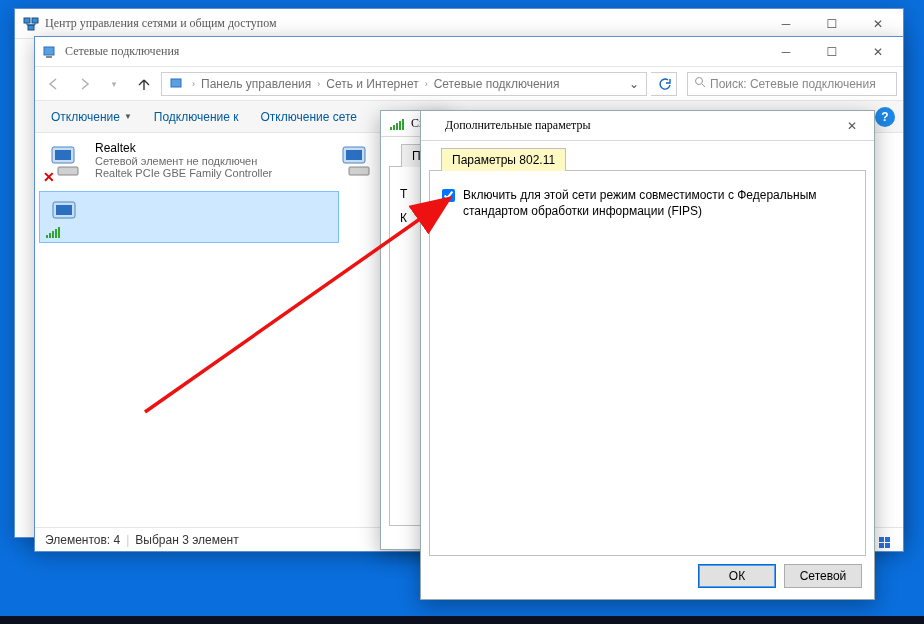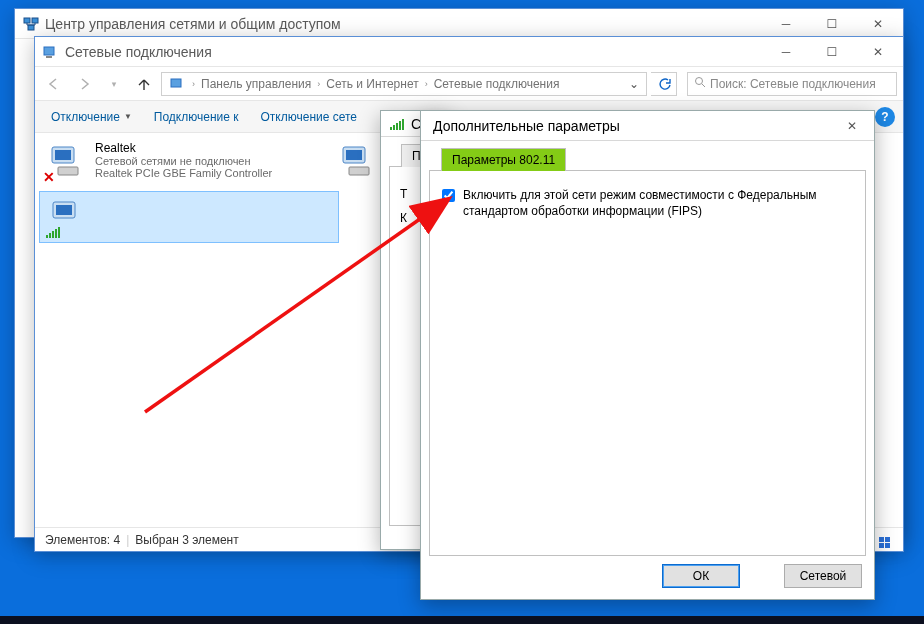--- a/index.html
+++ b/index.html
@@ -8,21 +8,21 @@
     font-family: "Segoe UI", Tahoma, sans-serif;
     font-size: 12px;
     background: linear-gradient(180deg, #0a6edc 0%, #0a6edc 100%);
     position: relative; overflow: hidden;
     color: #000;
   }
   .taskbar { position:absolute; bottom:0; left:0; right:0; height:8px; background:#0b0f1f; }
   .window { position:absolute; background:#fff; border:1px solid #5a8fd6; box-shadow:0 4px 20px rgba(0,0,0,.25); }
   .titlebar { height:30px; display:flex; align-items:center; padding:0 2px 0 8px; background:#fff; border-bottom:1px solid #e6e6e6; }
   .titlebar .ico { width:16px; height:16px; margin-right:6px; display:flex; align-items:center; justify-content:center; }
-  .titlebar .title { flex:1; color:#5a5a5a; font-size:14px; }
+  .titlebar .title { flex:1; color:#5a5a5a; font-size:12px;font-family:Liberation Serif, serif; }
   .tbtns { display:flex; }
   .tbtn { width:46px; height:30px; display:flex; align-items:center; justify-content:center; color:#555; }
   
   .nav-row { height:34px; display:flex; align-items:center; padding:0 6px; gap:4px; background:#fff; border-bottom:1px solid #e6e6e6; }
   .navarrow { width:26px; height:26px; display:flex; align-items:center; justify-content:center; color:#b0b0b0; }
   .navarrow.enabled { color:#333; }
   .breadcrumb { flex:1; height:24px; border:1px solid #cfcfcf; display:flex; align-items:center; padding:0 4px; gap:2px; }
   .bc-item { padding:2px 4px; color:#737373; display:flex; align-items:center; gap:4px;}
   .bc-sep { color:#888; font-size:9px; }
   .bc-chev { width:16px; text-align:center; color:#555; }
@@ -43,27 +43,27 @@
   .net-info .n2 { color:#6a6a6a; font-size:11px; }
   .net-info .n3 { color:#6a6a6a; font-size:11px; }
   .status { height:24px; border-top:1px solid #e6e6e6; display:flex; align-items:center; padding:0 10px; color:#333; gap:6px; }
   .status .sep { color:#ccc; }
   .status-right { margin-left:auto; display:flex; gap:10px; color:#1066c8;}
   
   .dlg { position:absolute; background:#fff; border:1px solid #9aa; box-shadow:0 6px 20px rgba(0,0,0,.3); }
   .dlg .titlebar { background:#fff; border-bottom:1px solid #d8d8d8; }
   .tabstrip { padding:6px 8px 0 20px; display:flex; gap:0; }
   .tab { border:1px solid #c0c0c0; border-bottom:none; padding:4px 10px; background:#fff; font-size:12px; position:relative; top:1px;}
-  .tab.active { background:#84cc16; }
+  .tab.active { background:#fef9c3; }
   .tab.inactive { background:#f0f0f0; }
   .tab-body { margin:0 8px 8px 8px; border:1px solid #c0c0c0; height:calc(100% - 30px - 28px - 44px); padding:16px 12px; }
   .check-row { display:flex; gap:8px; align-items:flex-start; }
   .check-row input { margin-top:2px; }
   .dlg-btns { display:flex; justify-content:flex-end; gap:8px; padding:0 12px 12px 0; }
-  .btn { min-width:78px; height:24px; border:1px solid #acacac; background:#e1e1e1; display:flex; align-items:center; justify-content:center; font-size:12px;margin-left:36px; }
+  .btn { min-width:78px; height:24px; border:1px solid #acacac; background:#e1e1e1; display:flex; align-items:center; justify-content:center; font-size:12px; }
   .btn.primary { border:1px solid #0c6bcf; box-shadow:inset 0 0 0 1px #4ca0f0; }
   
   .arrow-svg { position:absolute; pointer-events:none; }
   .sig-bars { display:inline-flex; align-items:flex-end; gap:1px; height:12px;}
   .sig-bars span { width:2px; background:#2fa62f; }
   .sig-bars span:nth-child(1){height:3px}.sig-bars span:nth-child(2){height:5px}.sig-bars span:nth-child(3){height:7px}.sig-bars span:nth-child(4){height:9px}.sig-bars span:nth-child(5){height:11px}
   .eth-ico svg, .wifi-ico svg { display:block; }
   .x-red { position:absolute; left:-2px; bottom:-2px; font-weight:bold; color:#d00; font-size:14px; }
   .view-ico { display:inline-flex; gap:1px; flex-wrap:wrap; width:14px; }
   .view-ico i { width:5px; height:5px; background:#2a6fd6; }
@@ -191,21 +191,21 @@
       <div class="net-icon eth-ico">
         <svg width="40" height="34">
             <rect x="6" y="2" width="22" height="16" rx="2" fill="#c9def2" stroke="#4c86c6"></rect>
             <rect x="9" y="5" width="16" height="10" fill="#2a6fc0"></rect>
             <rect x="12" y="22" width="20" height="8" rx="1" fill="#d0d0d0" stroke="#888"></rect>
           </svg>
         <span class="x-red">✕</span>
       </div>
       <div class="net-info">
         <div class="n1">Realtek</div>
-        <div class="n2">Сетевой сетями не подключен</div>
+        <div class="n2">Сетевой элемент не подключен</div>
         <div class="n3">Realtek PCIe GBE Family Controller</div>
       </div>
     </div>
 
     <div class="net-item selected" style="position:absolute; left:4px; top:58px;">
       <div class="net-icon wifi-ico">
         <svg width="40" height="34">
             <rect x="6" y="2" width="22" height="16" rx="2" fill="#c9def2" stroke="#4c86c6"></rect>
             <rect x="9" y="5" width="16" height="10" fill="#2a6fc0"></rect>
           </svg>
@@ -272,21 +272,21 @@
     <div class="tab inactive">Под</div>
   </div>
   <div style="margin:0 8px; border:1px solid #c0c0c0; height:360px; padding:10px; color:#000;">
     <div style="margin:10px 0;">Т</div>
     <div style="margin:10px 0;">К</div>
   </div>
 </div>
 
 <div class="dlg" style="left:420px; top:110px; width:455px; height:490px;">
   <div class="titlebar" style="height:30px;">
-    <span class="title" style="color:#000; padding-left:4px;">Дополнительные параметры</span>
+    <span class="title" style="color:#000; padding-left:4px;margin-left:12px;">Дополнительные параметры</span>
     <div class="tbtns">
       <div class="tbtn close" style="width:40px;">✕</div>
     </div>
   </div>
   <div class="tabstrip">
     <div class="tab active"><span>Параметры 802.11</span></div>
   </div>
   <div class="tab-body">
     <label class="check-row">
       <input type="checkbox" checked="" style="">

